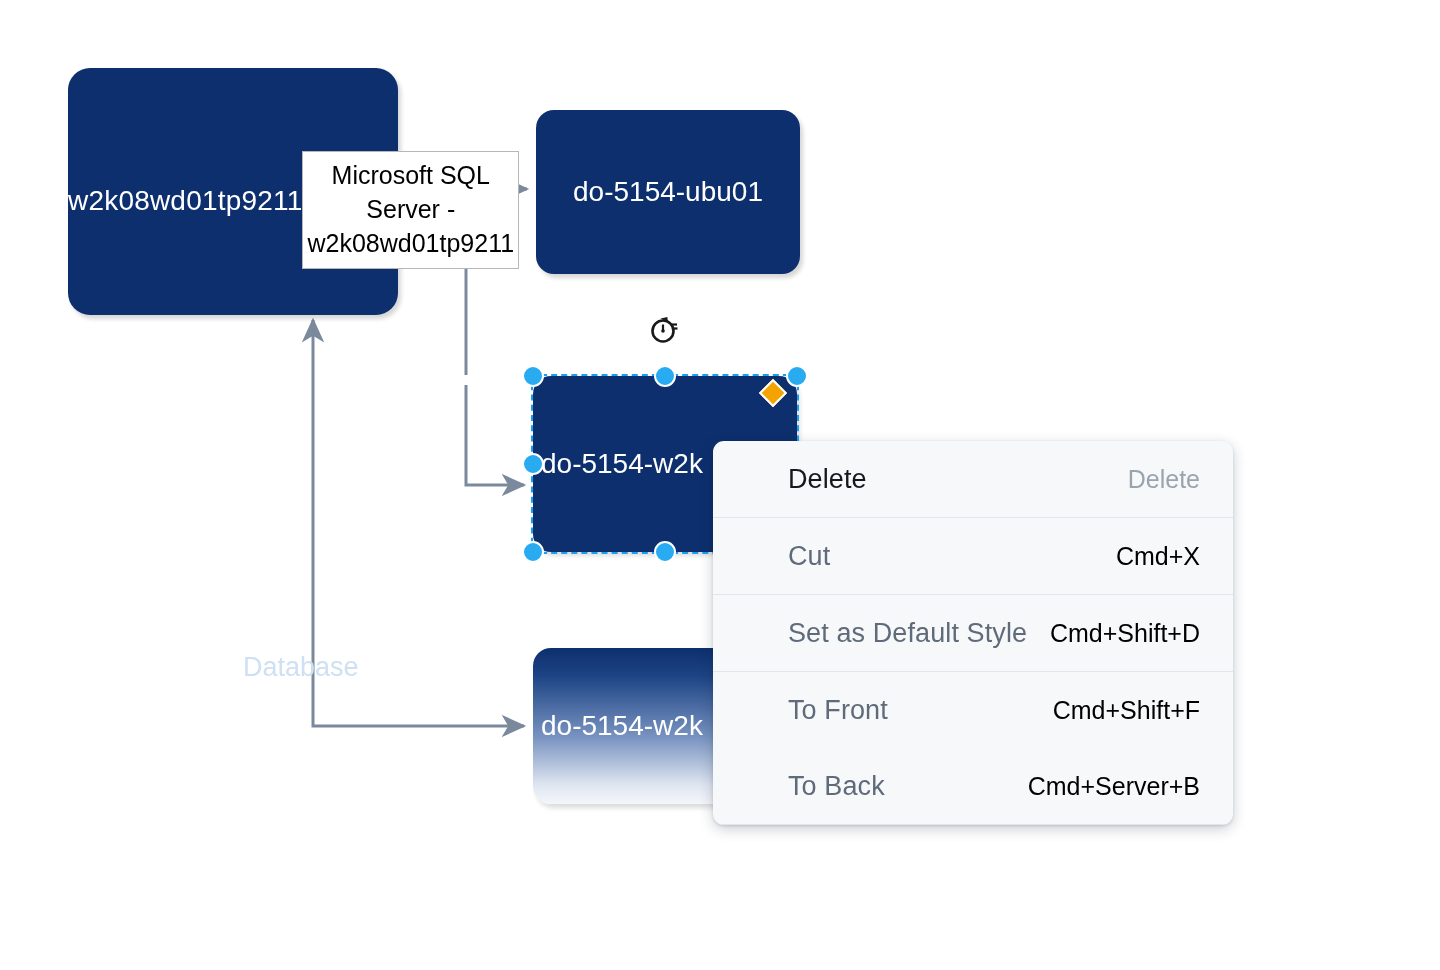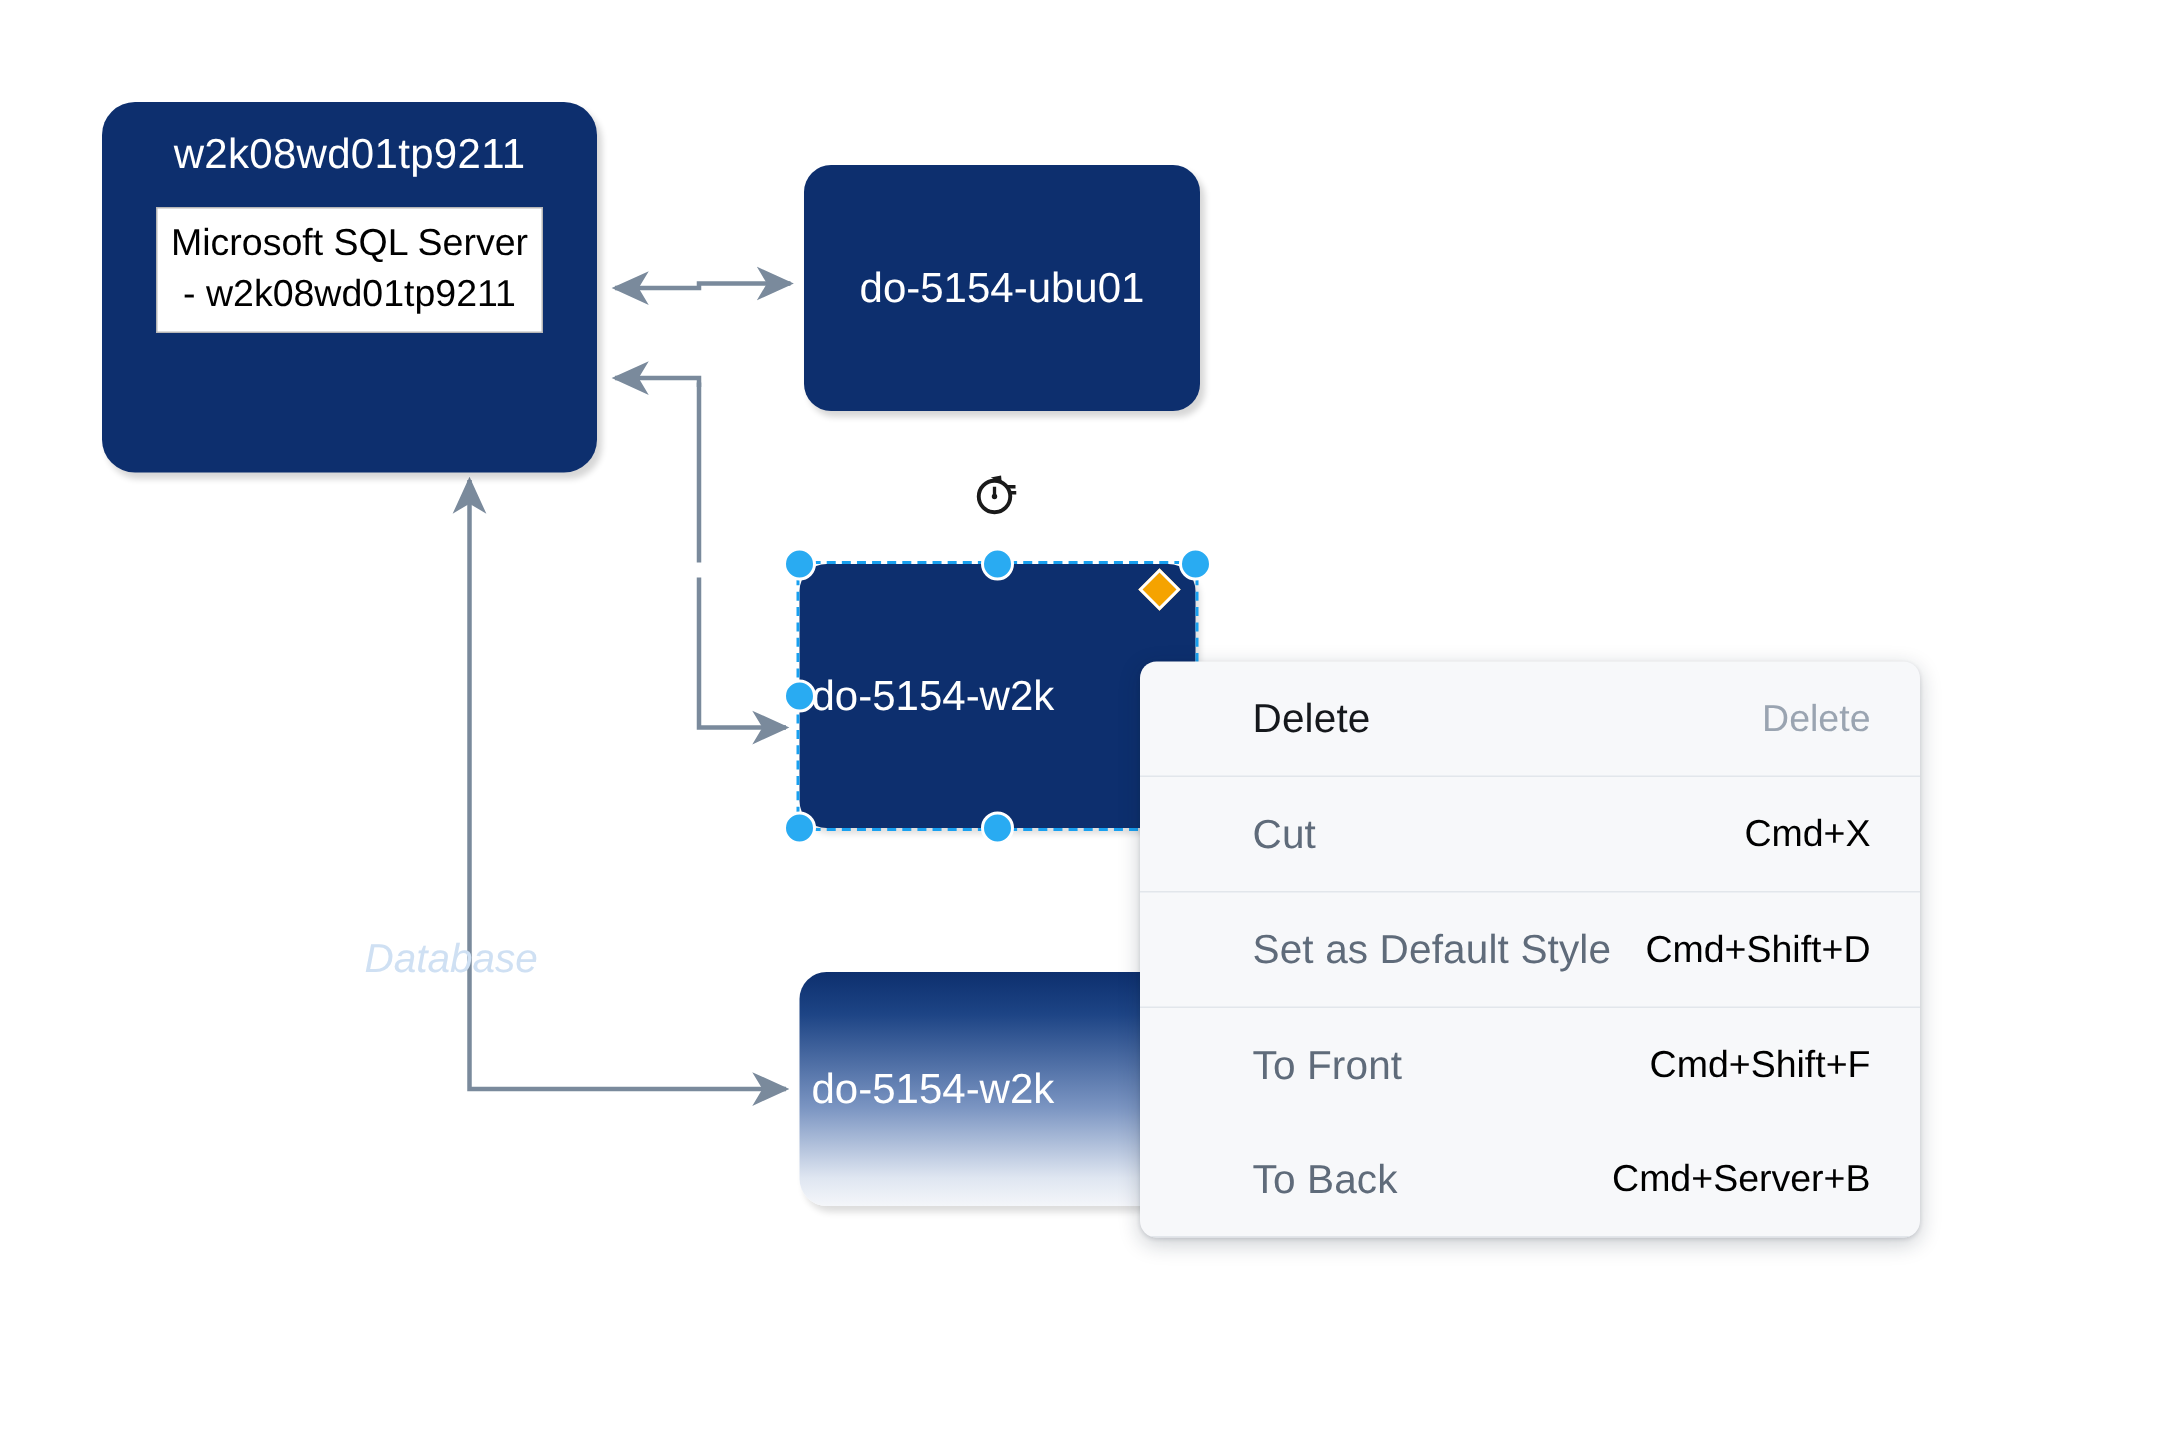--- a/index.html
+++ b/index.html
@@ -36,21 +36,20 @@
   }
 
   #node-db {
     left: 68px;
     top: 68px;
     width: 330px;
     height: 247px;
     background: #0d2f6e;
     border-radius: 22px;
     box-shadow: 3px 4px 4px rgba(0,0,0,0.16);
-    flex-direction: column;
     justify-content: flex-start;
     padding-top: 18px;
   }
   #node-db .node-title {
     font-size: 28px;
     letter-spacing: 0.2px;
     line-height: 1.2;
   }
   #node-db .inner-label {
     margin-top: 18px;
@@ -141,34 +140,33 @@
     justify-content: center;
   }
 
   
   .edge-label {
     position: absolute;
     font-size: 27px;
     color: #cfe0f3;
     white-space: nowrap;
   }
-  #label-database { left: 243px; top: 624px; font-style: italic; }
+  #label-database { left: 243px; top: 652px; }
 
   
   #context-menu {
     position: absolute;
     left: 713px;
     top: 441px;
     width: 520px;
     background: #f7f8fa;
     border-radius: 11px;
     box-shadow: 0 4px 14px rgba(20,30,50,0.22), 0 1px 3px rgba(20,30,50,0.14);
     overflow: hidden;
     padding: 0;
-    margin-left: 47px;
   }
   .menu-item {
     display: flex;
     align-items: center;
     justify-content: space-between;
     height: 76px;
     padding: 0 33px 0 75px;
     box-sizing: border-box;
     font-size: 27px;
     color: #5f6b7a;

